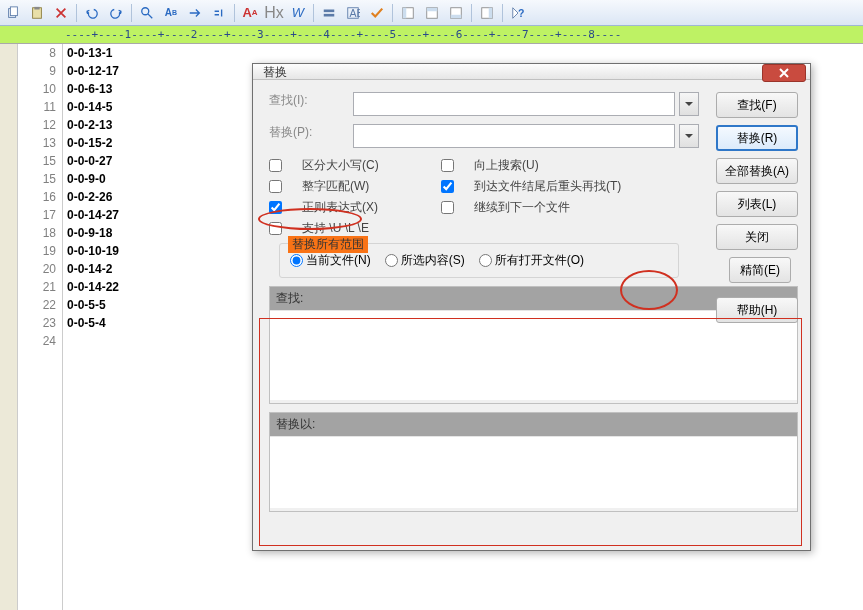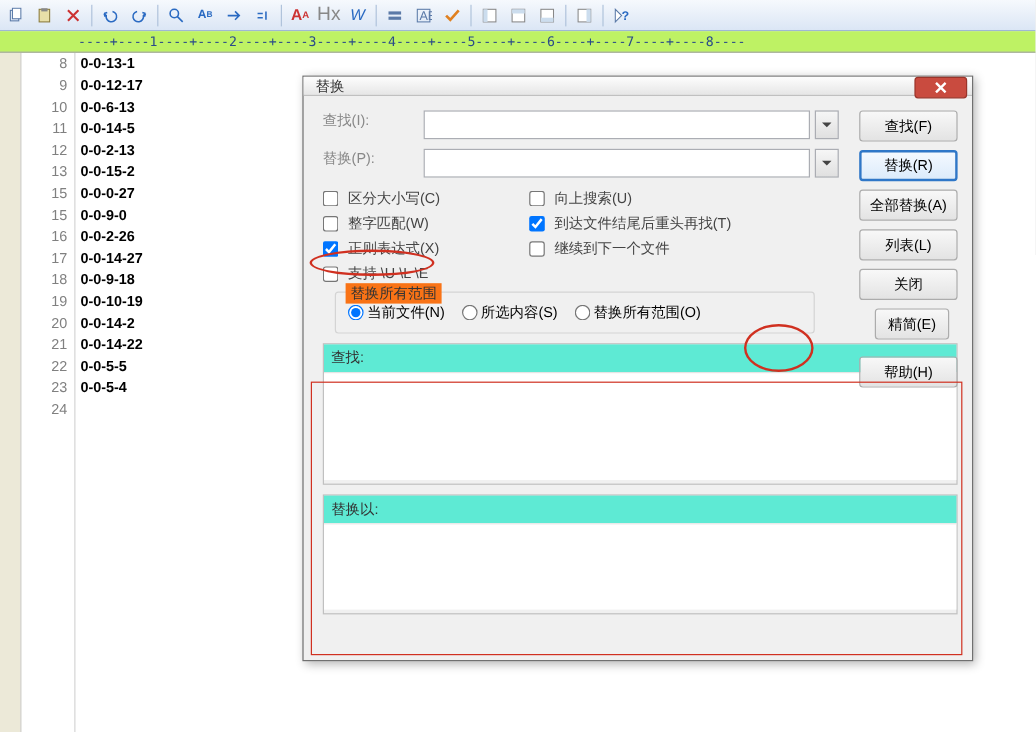--- a/index.html
+++ b/index.html
@@ -37,33 +37,33 @@
 .txt-combo { flex: 1; display:flex; }
 .txt-combo input { flex:1; height: 24px; border: 1px solid #abadb3; padding: 2px 4px; background:#fff;}
 .combo-btn { width: 20px; height: 24px; border: 1px solid #abadb3; background: linear-gradient(#f6f6f6,#e0e0e0); display:flex; align-items:center; justify-content:center; margin-left:4px;}
 .combo-btn svg { width:8px; height:8px; }
 
 .btn { width: 82px; height: 26px; border: 1px solid #acacac; background: linear-gradient(#f8f8f8,#e3e3e3); border-radius: 3px; cursor: pointer; display:flex; align-items:center; justify-content:center;}
 .btn.primary { border: 2px solid #2f77c8; background: linear-gradient(#f4f9ff,#dcebfb); }
 
 .opts { display: flex; gap: 0; margin-top:3px;}
 .opts-col { width: 172px; display:flex; flex-direction:column; gap:3px;}
-.chk { display: flex; align-items: center; gap: 8px; height:18px;}
+.chk { display: flex; align-items: center; gap: 20px; height:18px;}
 .chk input { width:13px; height:13px; }
 .chk-lbl { color: #444; }
 
 .right-btns { position: absolute; right: 12px; top: 12px; display: flex; flex-direction: column; gap: 7px; }
 
 .grp { border: 1px solid #d4d4d4; border-radius: 3px; padding: 8px 8px 8px 10px; margin-top: 6px; position: relative; }
 .grp-title { position: absolute; top: -8px; left: 8px; background: #f97316; padding: 0 4px; color: #333; }
 .radio-row { display: flex; gap: 14px; align-items: center; }
 .radio-row label { display:flex; align-items:center; gap:3px;}
 
 .ml-area { border: 1px solid #c0c0c0; margin-top: 8px; }
-.ml-lbl { padding: 3px 6px; color: #333; background:#5eead4;}
+.ml-lbl { padding: 3px 6px; color: #333; background:#a3a3a3;}
 .ml-txt { width: 100%; height: 90px; border: none; border-top:1px solid #e5e5e5; resize: none; background: #fff; padding:2px;}
 .ml-txt.short { height: 72px; }
 
 
 .ellipse { position: absolute; border: 2px solid #d03020; border-radius: 50%; pointer-events: none; }
 .el1 { left: 258px; top: 208px; width: 104px; height: 22px; }
 .el2 { left: 620px; top: 270px; width: 58px; height: 40px; }
 .red-box { position:absolute; left: 259px; top: 318px; width: 543px; height: 228px; border: 1px solid #d03020; pointer-events:none;}
 </style>
 </head>
@@ -292,21 +292,21 @@
         <label>
             <input type="radio" name="sc" checked="" style="">
             <span>当前文件(N)</span>
           </label>
         <label>
             <input type="radio" name="sc" style="">
             <span>所选内容(S)</span>
           </label>
         <label>
             <input type="radio" name="sc" style="">
-            <span>替换所有范围(O)</span>
+            <span>所有打开文件(O)</span>
           </label>
       </div>
     </div>
 
     <div class="ml-area">
       <div class="ml-lbl">查找:</div>
       <textarea class="ml-txt" style=""></textarea>
     </div>
 
     <div class="ml-area">

